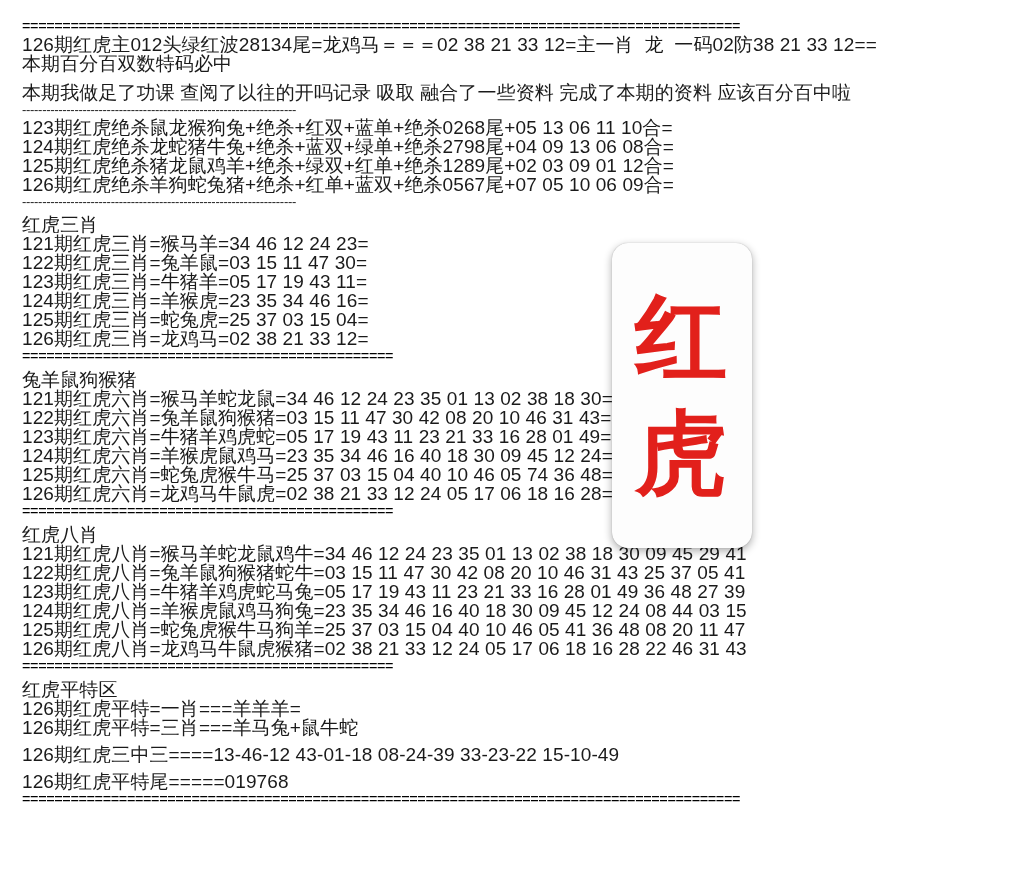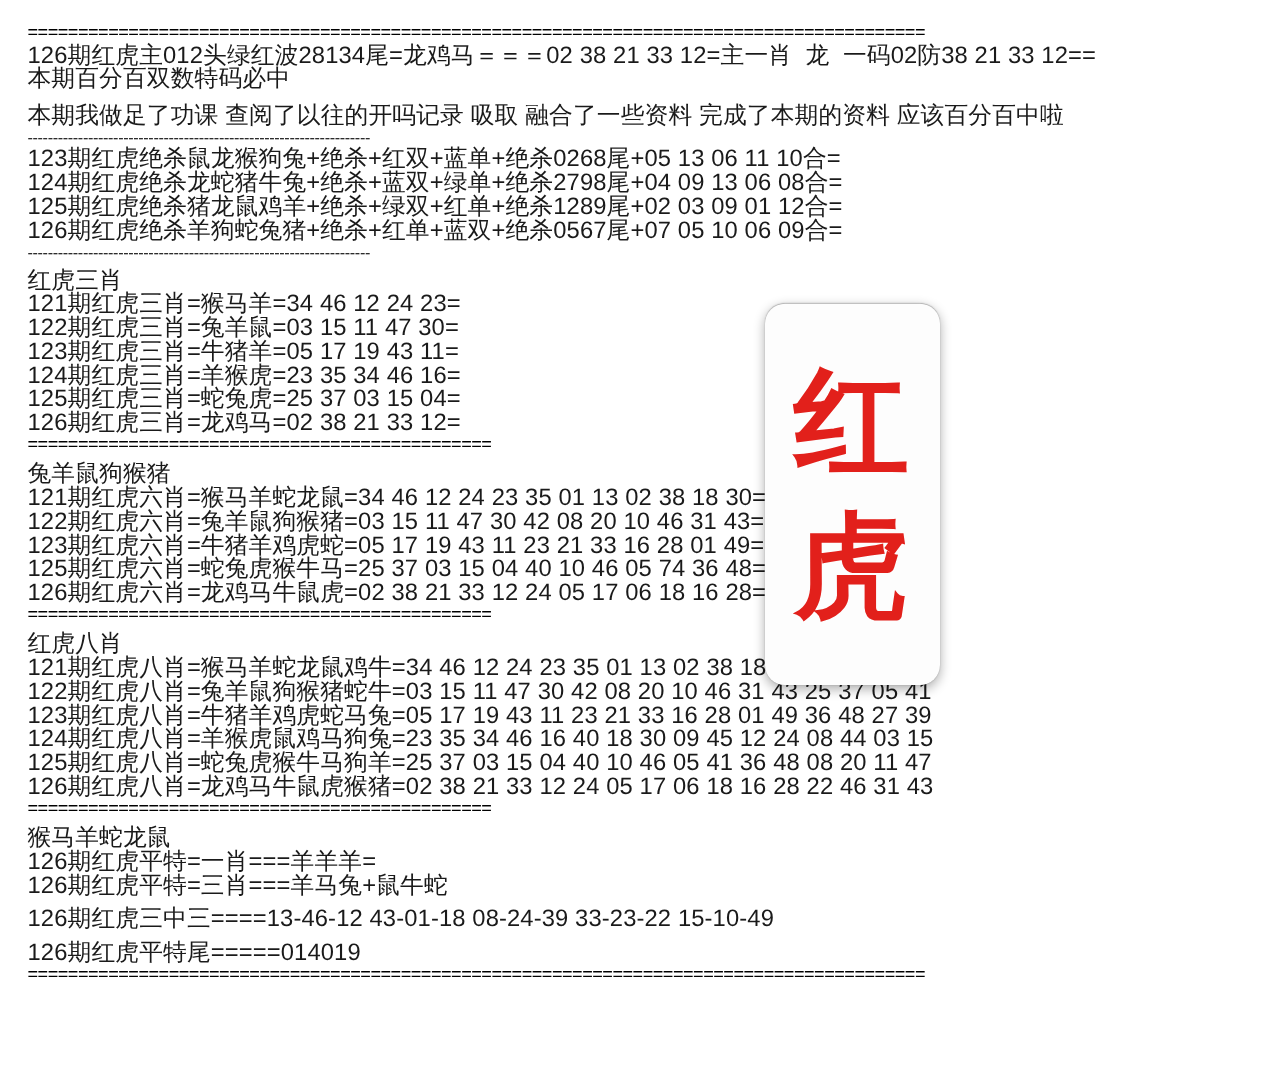--- a/index.html
+++ b/index.html
@@ -122,41 +122,42 @@
     <div class="line">125期红虎三肖=蛇兔虎=25 37 03 15 04=</div>
     <div class="line">126期红虎三肖=龙鸡马=02 38 21 33 12=</div>
     <div class="rule">==============================================</div>
 
     <div class="blank-sm"></div>
 
     <div class="line">兔羊鼠狗猴猪</div>
     <div class="line">121期红虎六肖=猴马羊蛇龙鼠=34 46 12 24 23 35 01 13 02 38 18 30=</div>
     <div class="line">122期红虎六肖=兔羊鼠狗猴猪=03 15 11 47 30 42 08 20 10 46 31 43=</div>
     <div class="line">123期红虎六肖=牛猪羊鸡虎蛇=05 17 19 43 11 23 21 33 16 28 01 49=</div>
+    <div class="line">124期红虎六肖=羊猴虎鼠鸡马=23 35 34 46 16 40 18 30 09 45 12 24=</div>
     <div class="line">125期红虎六肖=蛇兔虎猴牛马=25 37 03 15 04 40 10 46 05 74 36 48=</div>
     <div class="line">126期红虎六肖=龙鸡马牛鼠虎=02 38 21 33 12 24 05 17 06 18 16 28=</div>
     <div class="rule">==============================================</div>
 
     <div class="blank-sm"></div>
 
     <div class="line">红虎八肖</div>
     <div class="line">121期红虎八肖=猴马羊蛇龙鼠鸡牛=34 46 12 24 23 35 01 13 02 38 18 30 09 45 29 41</div>
     <div class="line">122期红虎八肖=兔羊鼠狗猴猪蛇牛=03 15 11 47 30 42 08 20 10 46 31 43 25 37 05 41</div>
     <div class="line">123期红虎八肖=牛猪羊鸡虎蛇马兔=05 17 19 43 11 23 21 33 16 28 01 49 36 48 27 39</div>
     <div class="line">124期红虎八肖=羊猴虎鼠鸡马狗兔=23 35 34 46 16 40 18 30 09 45 12 24 08 44 03 15</div>
     <div class="line">125期红虎八肖=蛇兔虎猴牛马狗羊=25 37 03 15 04 40 10 46 05 41 36 48 08 20 11 47</div>
     <div class="line">126期红虎八肖=龙鸡马牛鼠虎猴猪=02 38 21 33 12 24 05 17 06 18 16 28 22 46 31 43</div>
     <div class="rule">==============================================</div>
 
     <div class="blank-sm"></div>
 
-    <div class="line">猴马羊蛇龙鼠</div>
+    <div class="line">红虎平特区</div>
     <div class="line">126期红虎平特=一肖===羊羊羊=</div>
     <div class="line">126期红虎平特=三肖===羊马兔+鼠牛蛇</div>
     <div class="gap-8"></div>
     <div class="line">126期红虎三中三====13-46-12 43-01-18 08-24-39 33-23-22 15-10-49</div>
     <div class="gap-8"></div>
-    <div class="line">126期红虎平特尾=====014019</div>
+    <div class="line">126期红虎平特尾=====019768</div>
 
     <div class="rule">=========================================================================================</div>
 
   </div>
 </div>
 
 </body></html>

